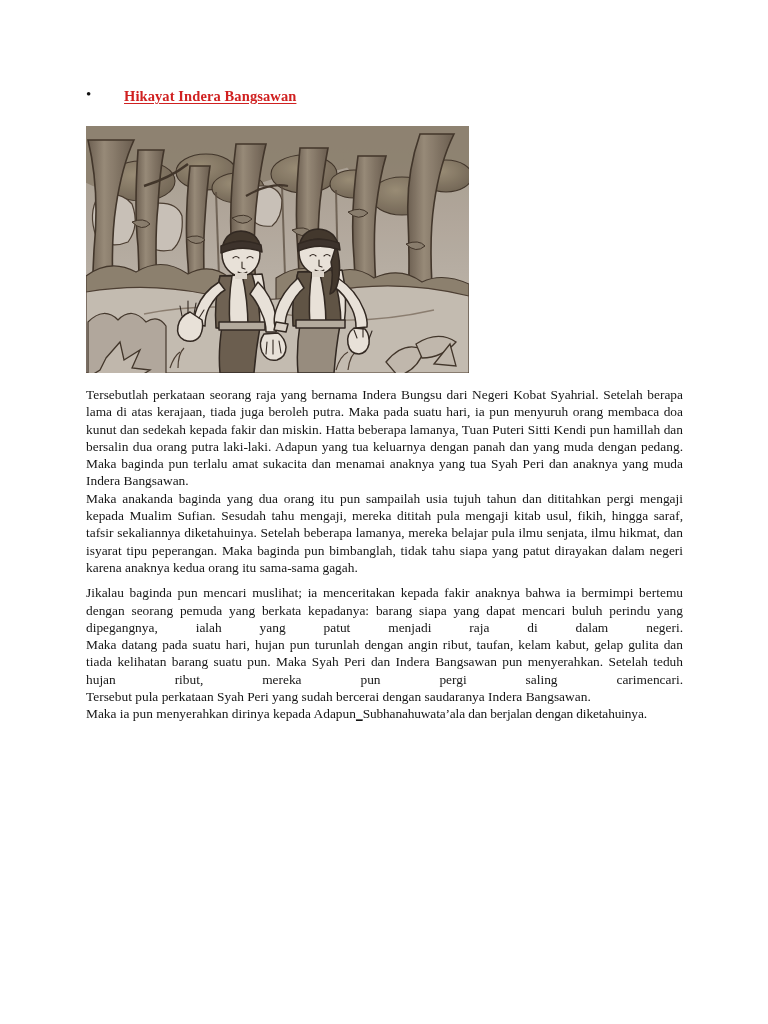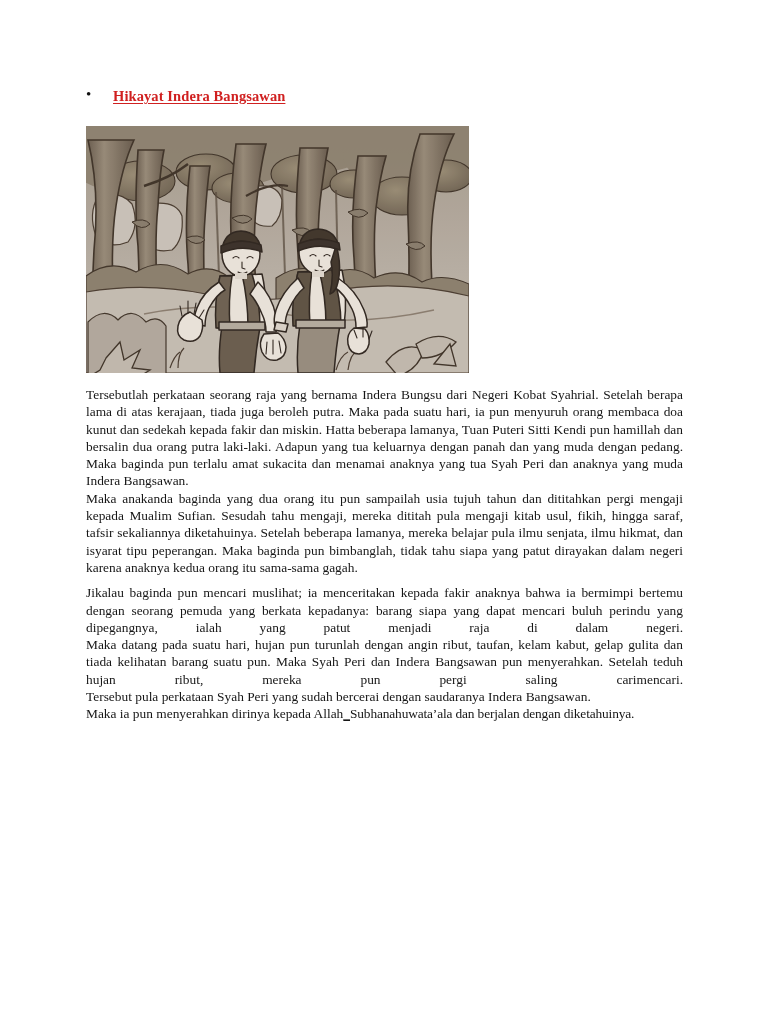--- a/index.html
+++ b/index.html
@@ -49,20 +49,21 @@
     font-size: 15px;
   }
   .heading-title {
     font-size: 14.5px;
     font-weight: bold;
     color: #d02020;
     text-decoration: underline;
     text-underline-offset: 2px;
     letter-spacing: 0.1px;
     white-space: nowrap;
+    margin-left: 11px;
   }
 
   
   .illustration {
     position: absolute;
     left: 86px;
     top: 126px;
     width: 383px;
     height: 247px;
     overflow: hidden;
@@ -325,17 +326,17 @@
 
     <p class="para gap">Maka anakanda baginda yang dua orang itu pun sampailah usia tujuh tahun dan dititahkan pergi mengaji kepada Mualim Sufian. Sesudah tahu mengaji, mereka dititah pula mengaji kitab usul, fikih, hingga saraf, tafsir sekaliannya diketahuinya. Setelah beberapa lamanya, mereka belajar pula ilmu senjata, ilmu hikmat, dan isyarat tipu peperangan. Maka baginda pun bimbanglah, tidak tahu siapa yang patut dirayakan dalam negeri karena anaknya kedua orang itu sama-sama gagah.</p>
 
     <p class="para nogap stretch-last">Jikalau baginda pun mencari muslihat; ia menceritakan kepada fakir anaknya bahwa ia bermimpi bertemu dengan seorang pemuda yang berkata kepadanya: barang siapa yang dapat mencari buluh perindu yang dipegangnya, ialah yang patut menjadi raja di dalam negeri.</p>
 
 
     <p class="para gap stretch-last">Maka datang pada suatu hari, hujan pun turunlah dengan angin ribut, taufan, kelam kabut, gelap gulita dan tiada kelihatan barang suatu pun. Maka Syah Peri dan Indera Bangsawan pun menyerahkan. Setelah teduh hujan ribut, mereka pun pergi saling carimencari.</p>
 
     <p class="para gap">Tersebut pula perkataan Syah Peri yang sudah bercerai dengan saudaranya Indera Bangsawan.</p>
 
-    <p class="para gap"><span>Maka ia pun menyerahkan dirinya kepada Allah</span><span class="uline">_</span><span class="condensed">Subhanahuwata’ala dan berjalan dengan diketahuinya.</span></p>
+    <p class="para gap"><span>Maka ia pun menyerahkan dirinya kepada Adapun</span><span class="uline">_</span><span class="condensed">Subhanahuwata’ala dan berjalan dengan diketahuinya.</span></p>
 
   </div>
 
 </div>
 
 </body></html>

